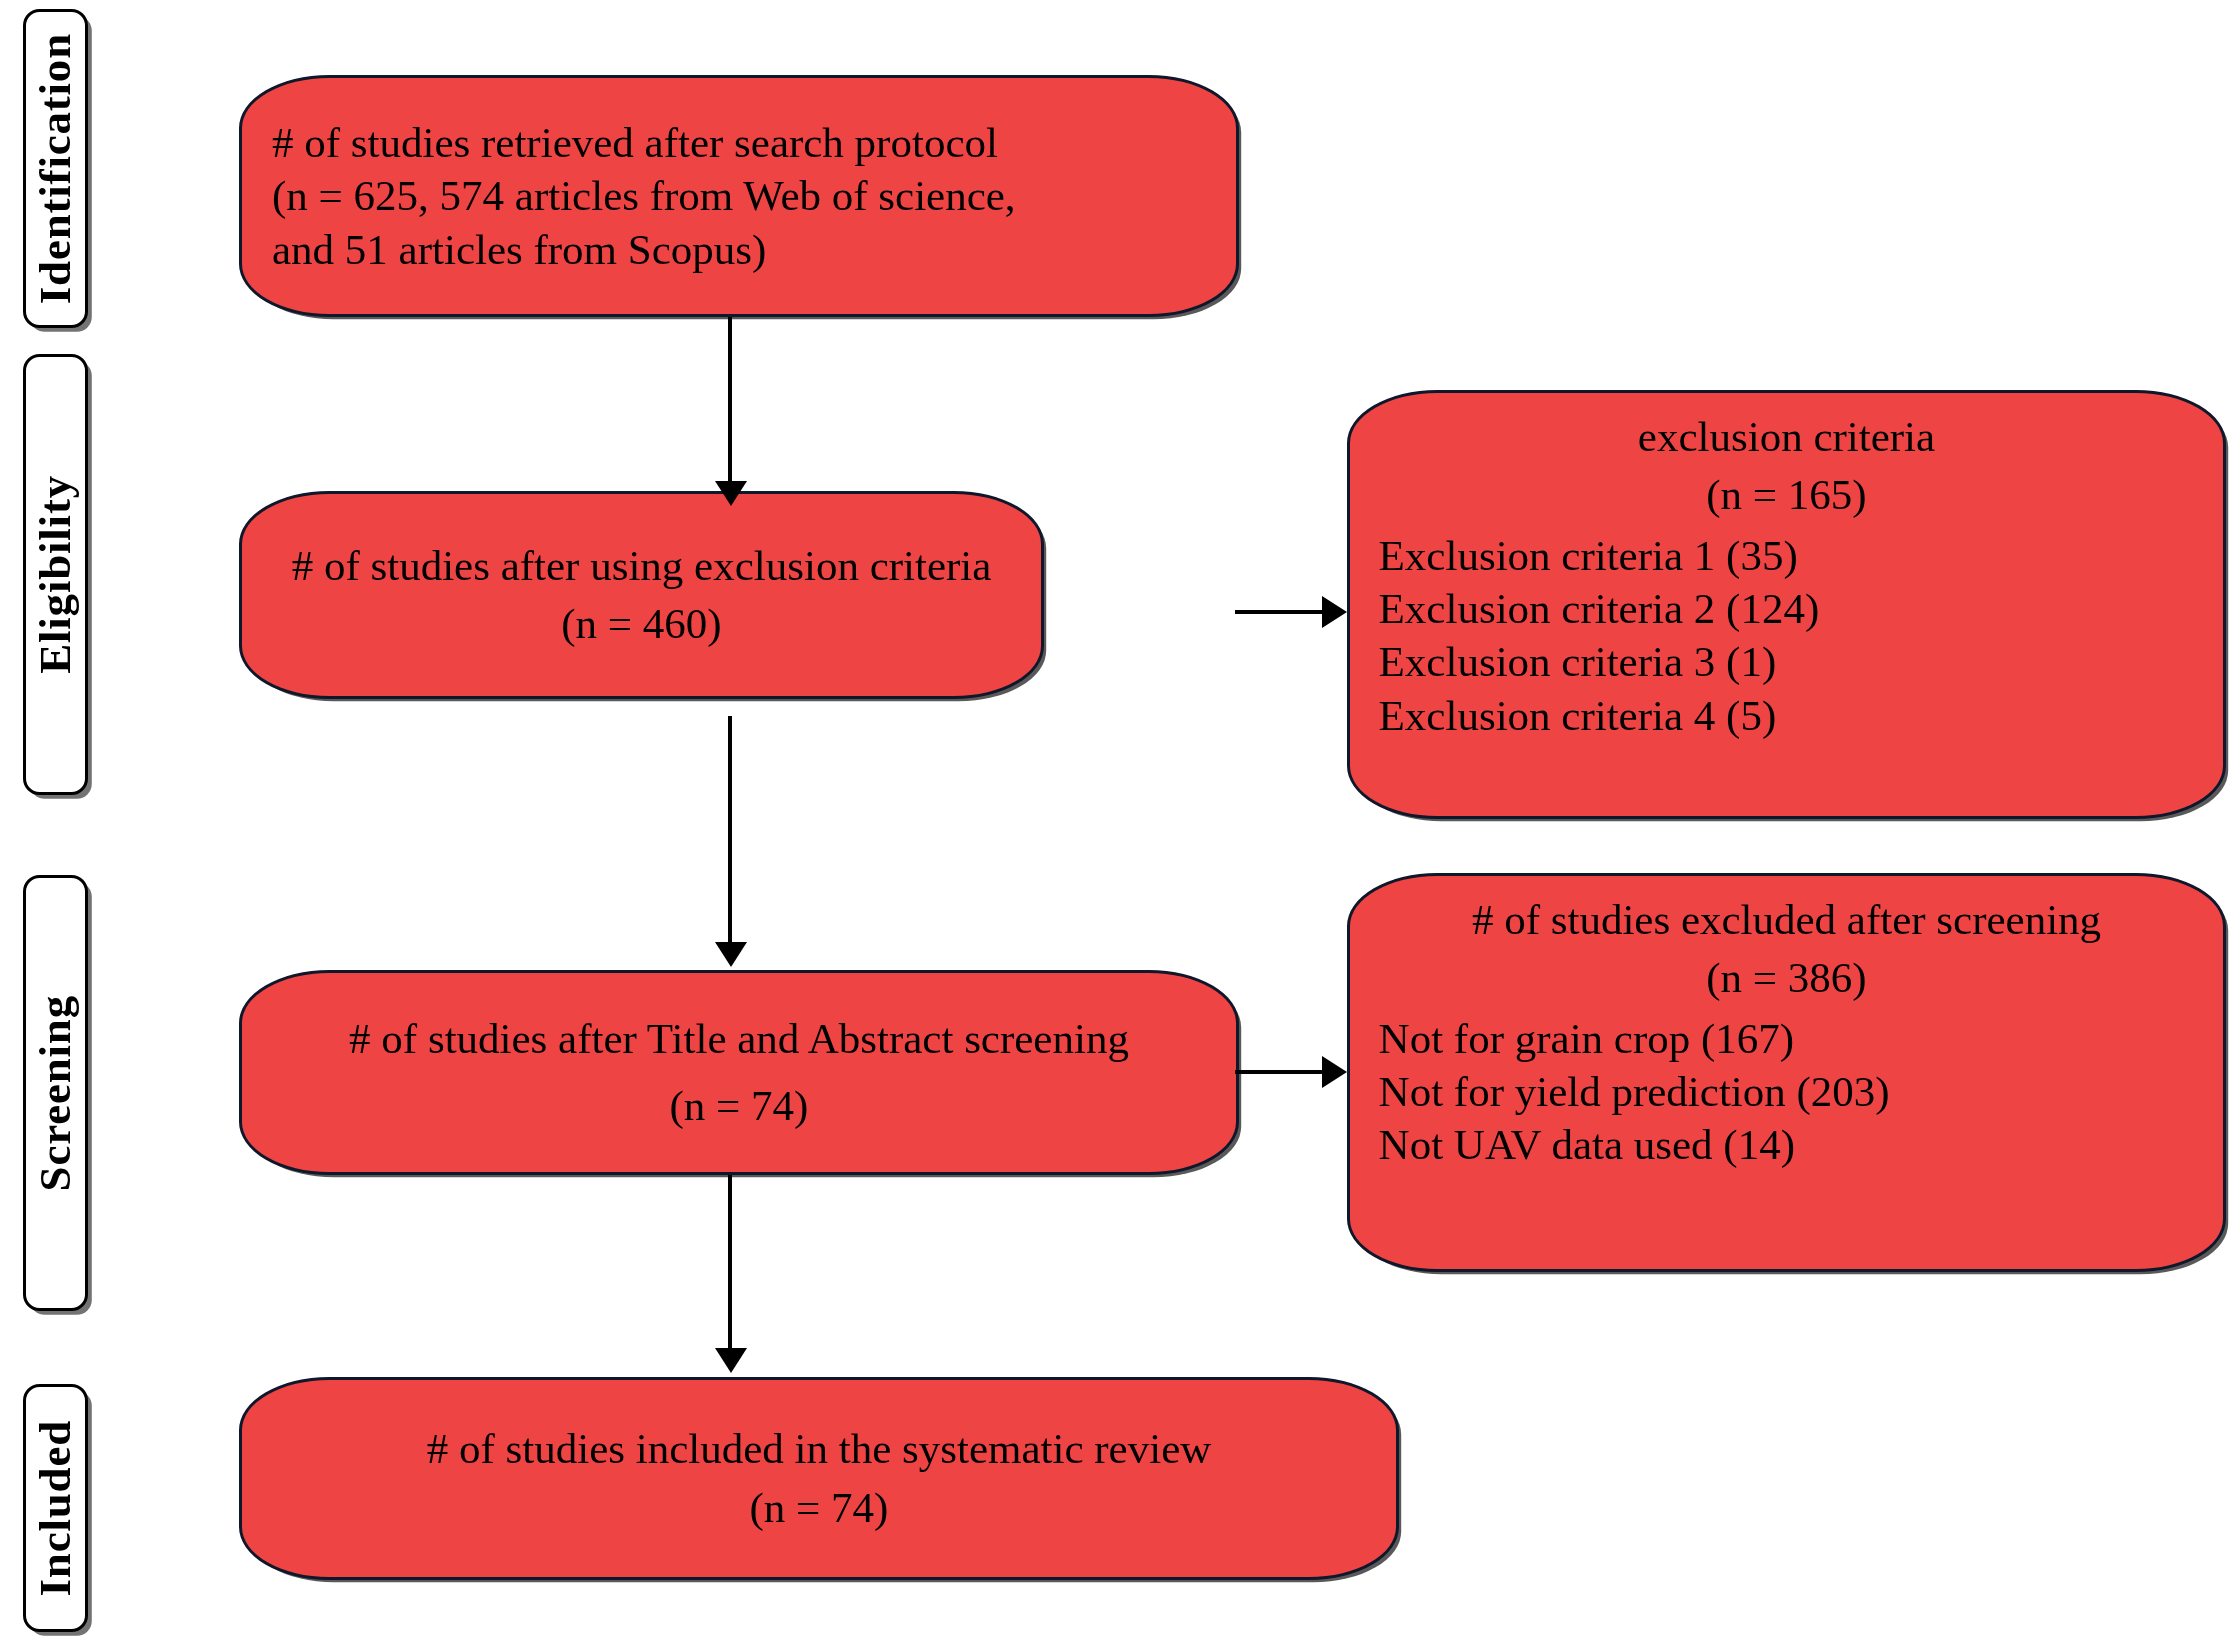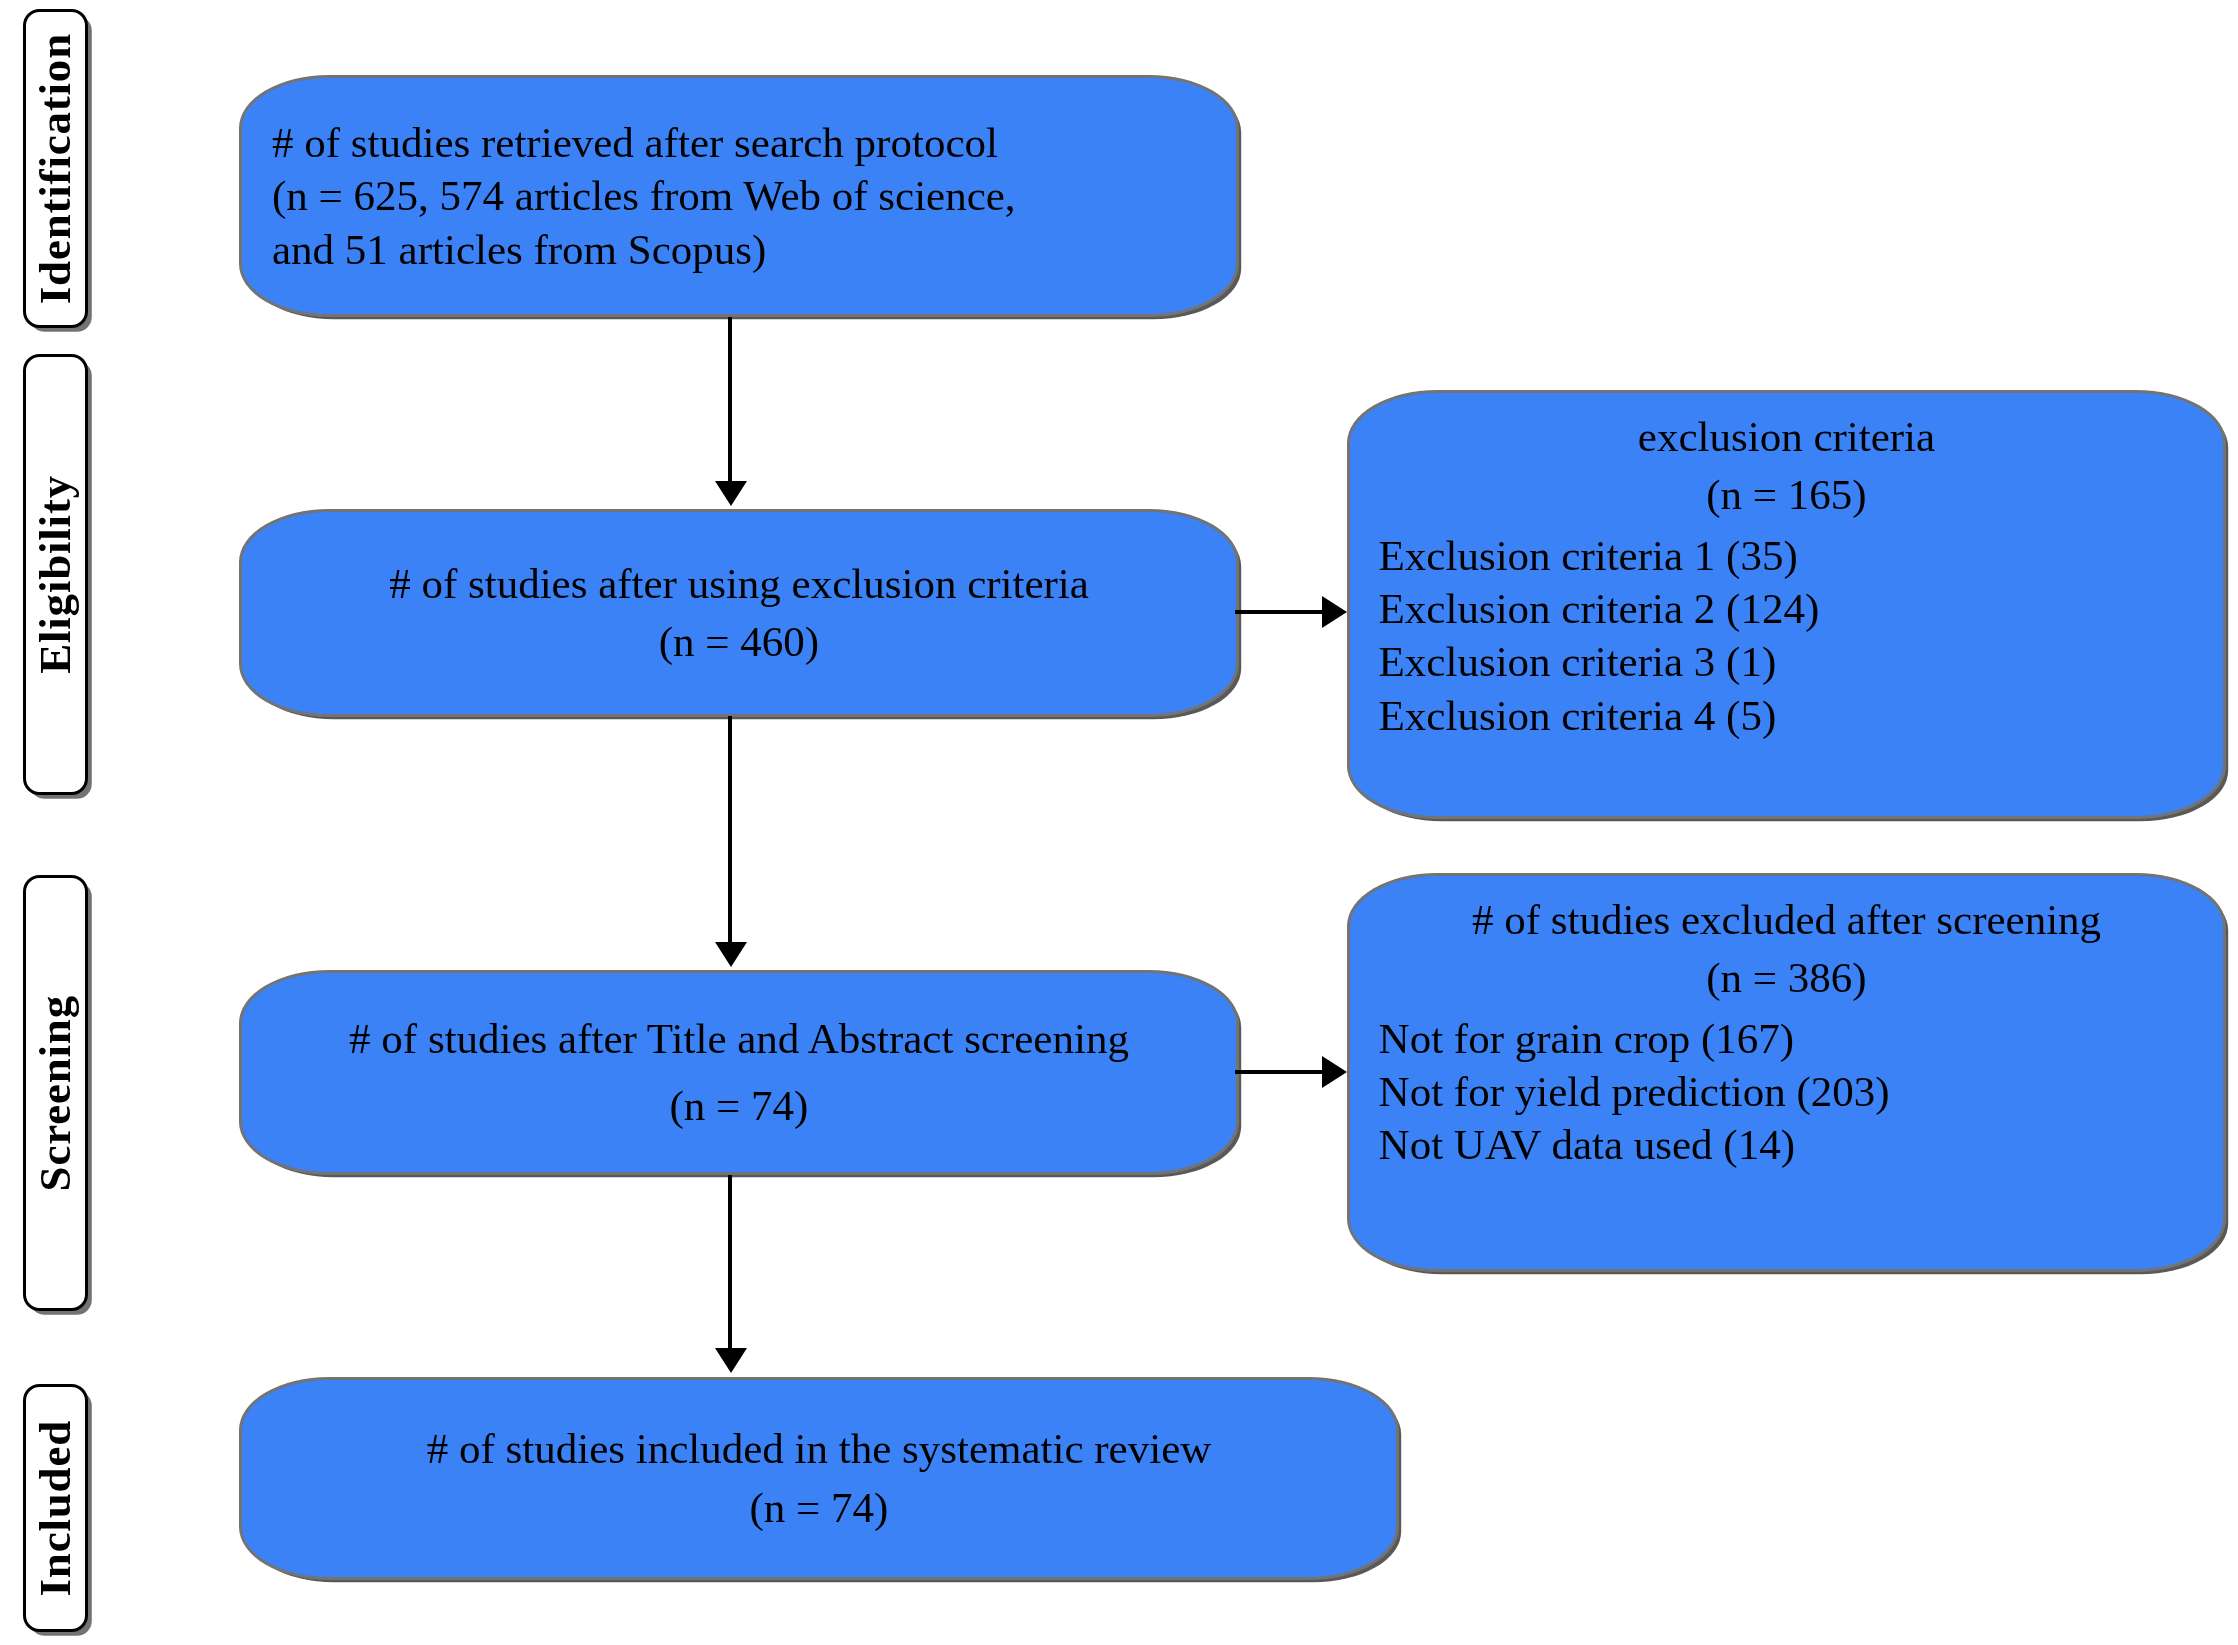--- a/index.html
+++ b/index.html
@@ -36,23 +36,23 @@
     font-weight: bold;
     font-size: 45px;
     letter-spacing: 0.8px;
     line-height: 1;
     white-space: nowrap;
   }
 
   
   .flow-box {
     position: absolute;
-    border: 3px solid #737373;
+    border: 3px solid #0f172a;
     border-radius: 90px / 53px;
-    background: #3b82f6;
+    background: #ef4444;
     box-sizing: border-box;
     display: flex;
     flex-direction: column;
     align-items: center;
     justify-content: center;
     padding: 13.5px 30px;
   }
   .flow-box.shadowed {
     box-shadow: 4.5px 4.5px 0 -2.3px rgba(0,0,0,0.65);
   }
@@ -120,21 +120,21 @@
   <div class="stage-tab" style="left:22.6px; top:1384px; width:59px; height:242px;">
     <span class="stage-label">Included</span>
   </div>
 
   <div class="flow-box shadowed" style="left:239px; top:75px; width:1000px; height:242px;">
     <div class="flow-line left"># of studies retrieved after search protocol</div>
     <div class="flow-line left" style="font-weight:normal;">(n = 625, 574 articles from Web of science,</div>
     <div class="flow-line left">and 51 articles from Scopus)</div>
   </div>
 
-  <div class="flow-box shadowed" style="left:239px; top:509px; width:1000px; height:208px;">
+  <div class="flow-box shadowed" style="left:239px; top:491px; width:805px; height:208px;">
     <div class="flow-line"># of studies after using exclusion criteria</div>
     <div class="flow-line bold">(n = 460)</div>
   </div>
 
   <div class="flow-box shadowed" style="left:239px; top:970px; width:1000px; height:205px;gap:8px;">
     <div class="flow-line"># of studies after Title and Abstract screening</div>
     <div class="flow-line bold">(n = 74)</div>
   </div>
 
   <div class="flow-box shadowed" style="left:239px; top:1377px; width:1160px; height:203px;">

